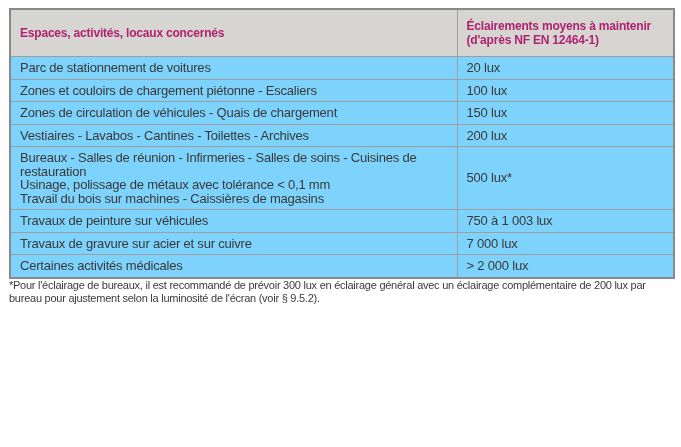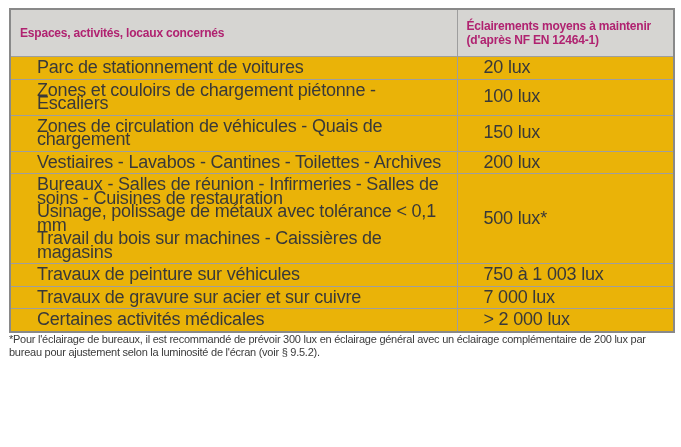--- a/index.html
+++ b/index.html
@@ -30,24 +30,24 @@
   .lux-table th {
     background: #d6d5d2;
     color: #b02270;
     font-size: 12px;
     line-height: 14px;
     font-weight: bold;
     padding: 9px 0 9px 9px;
   }
   .lux-table td {
     color: #393939;
-    font-size: 18px;
+    font-size: 13px;
     line-height: 13.5px;
-    padding: 4px 8px 4px 26px;
-    background: #eab308;
+    padding: 4px 8px 4px 9px;
+    background: #7dd3fc;
   }
   .footnote {
     margin-top: 0;
     width: 664px;
     font-size: 11px;
     line-height: 13px;
     letter-spacing: -0.25px;
     color: #3b3b3b;
   }
 </style>

